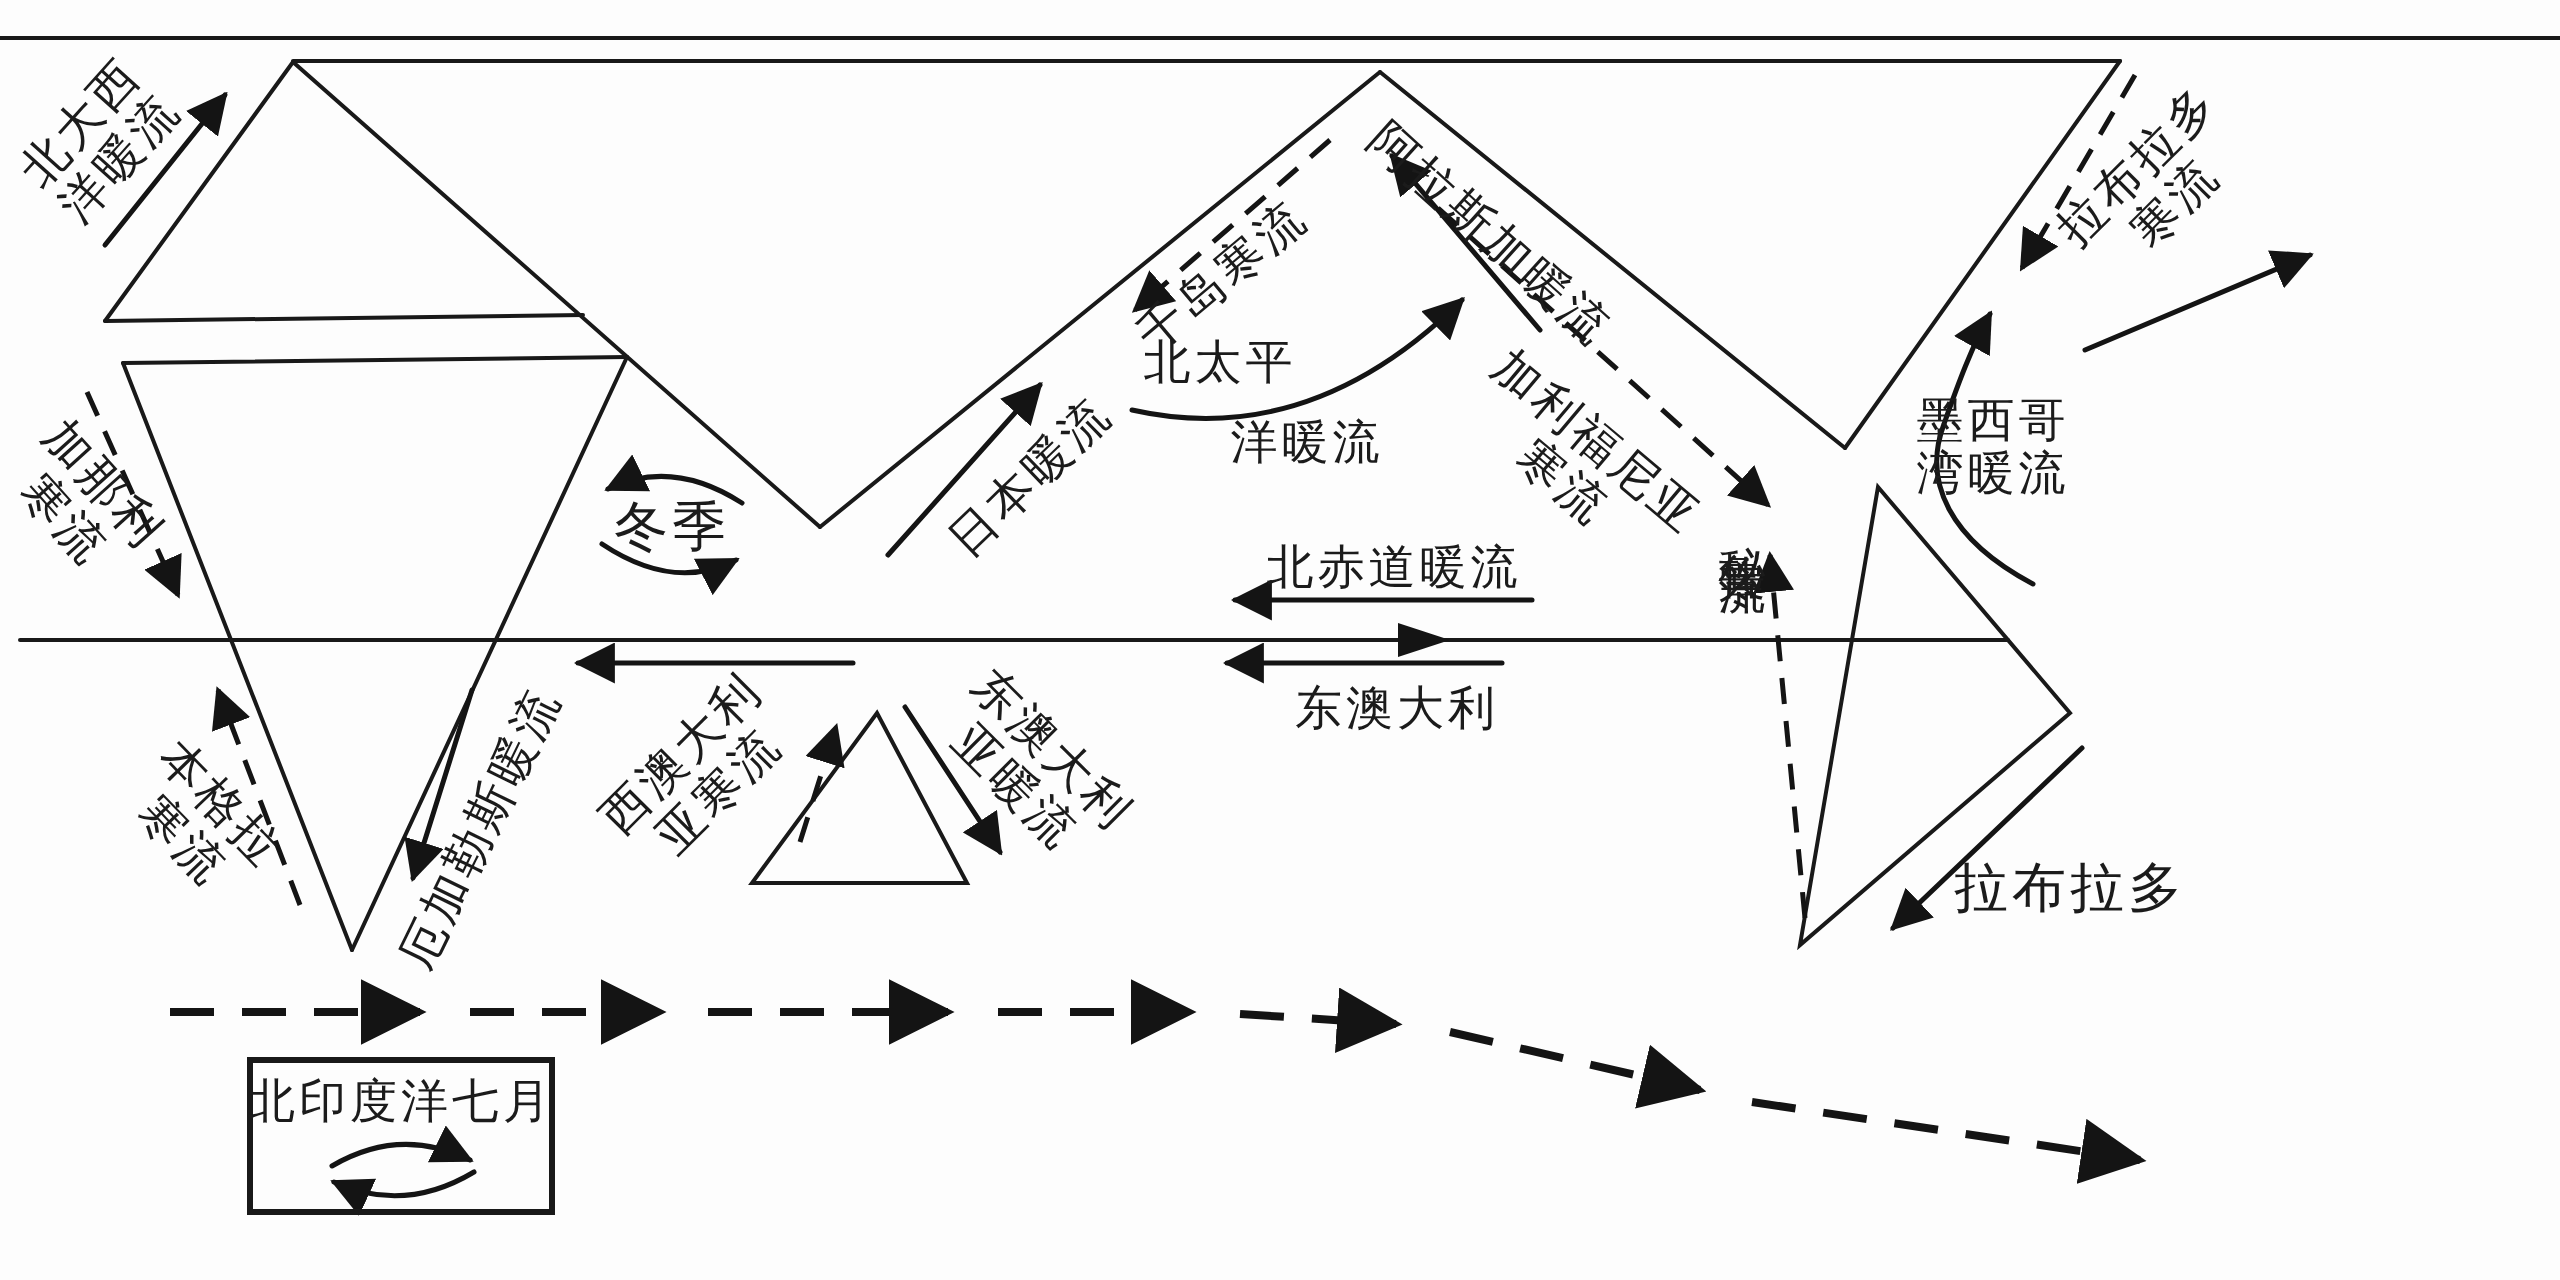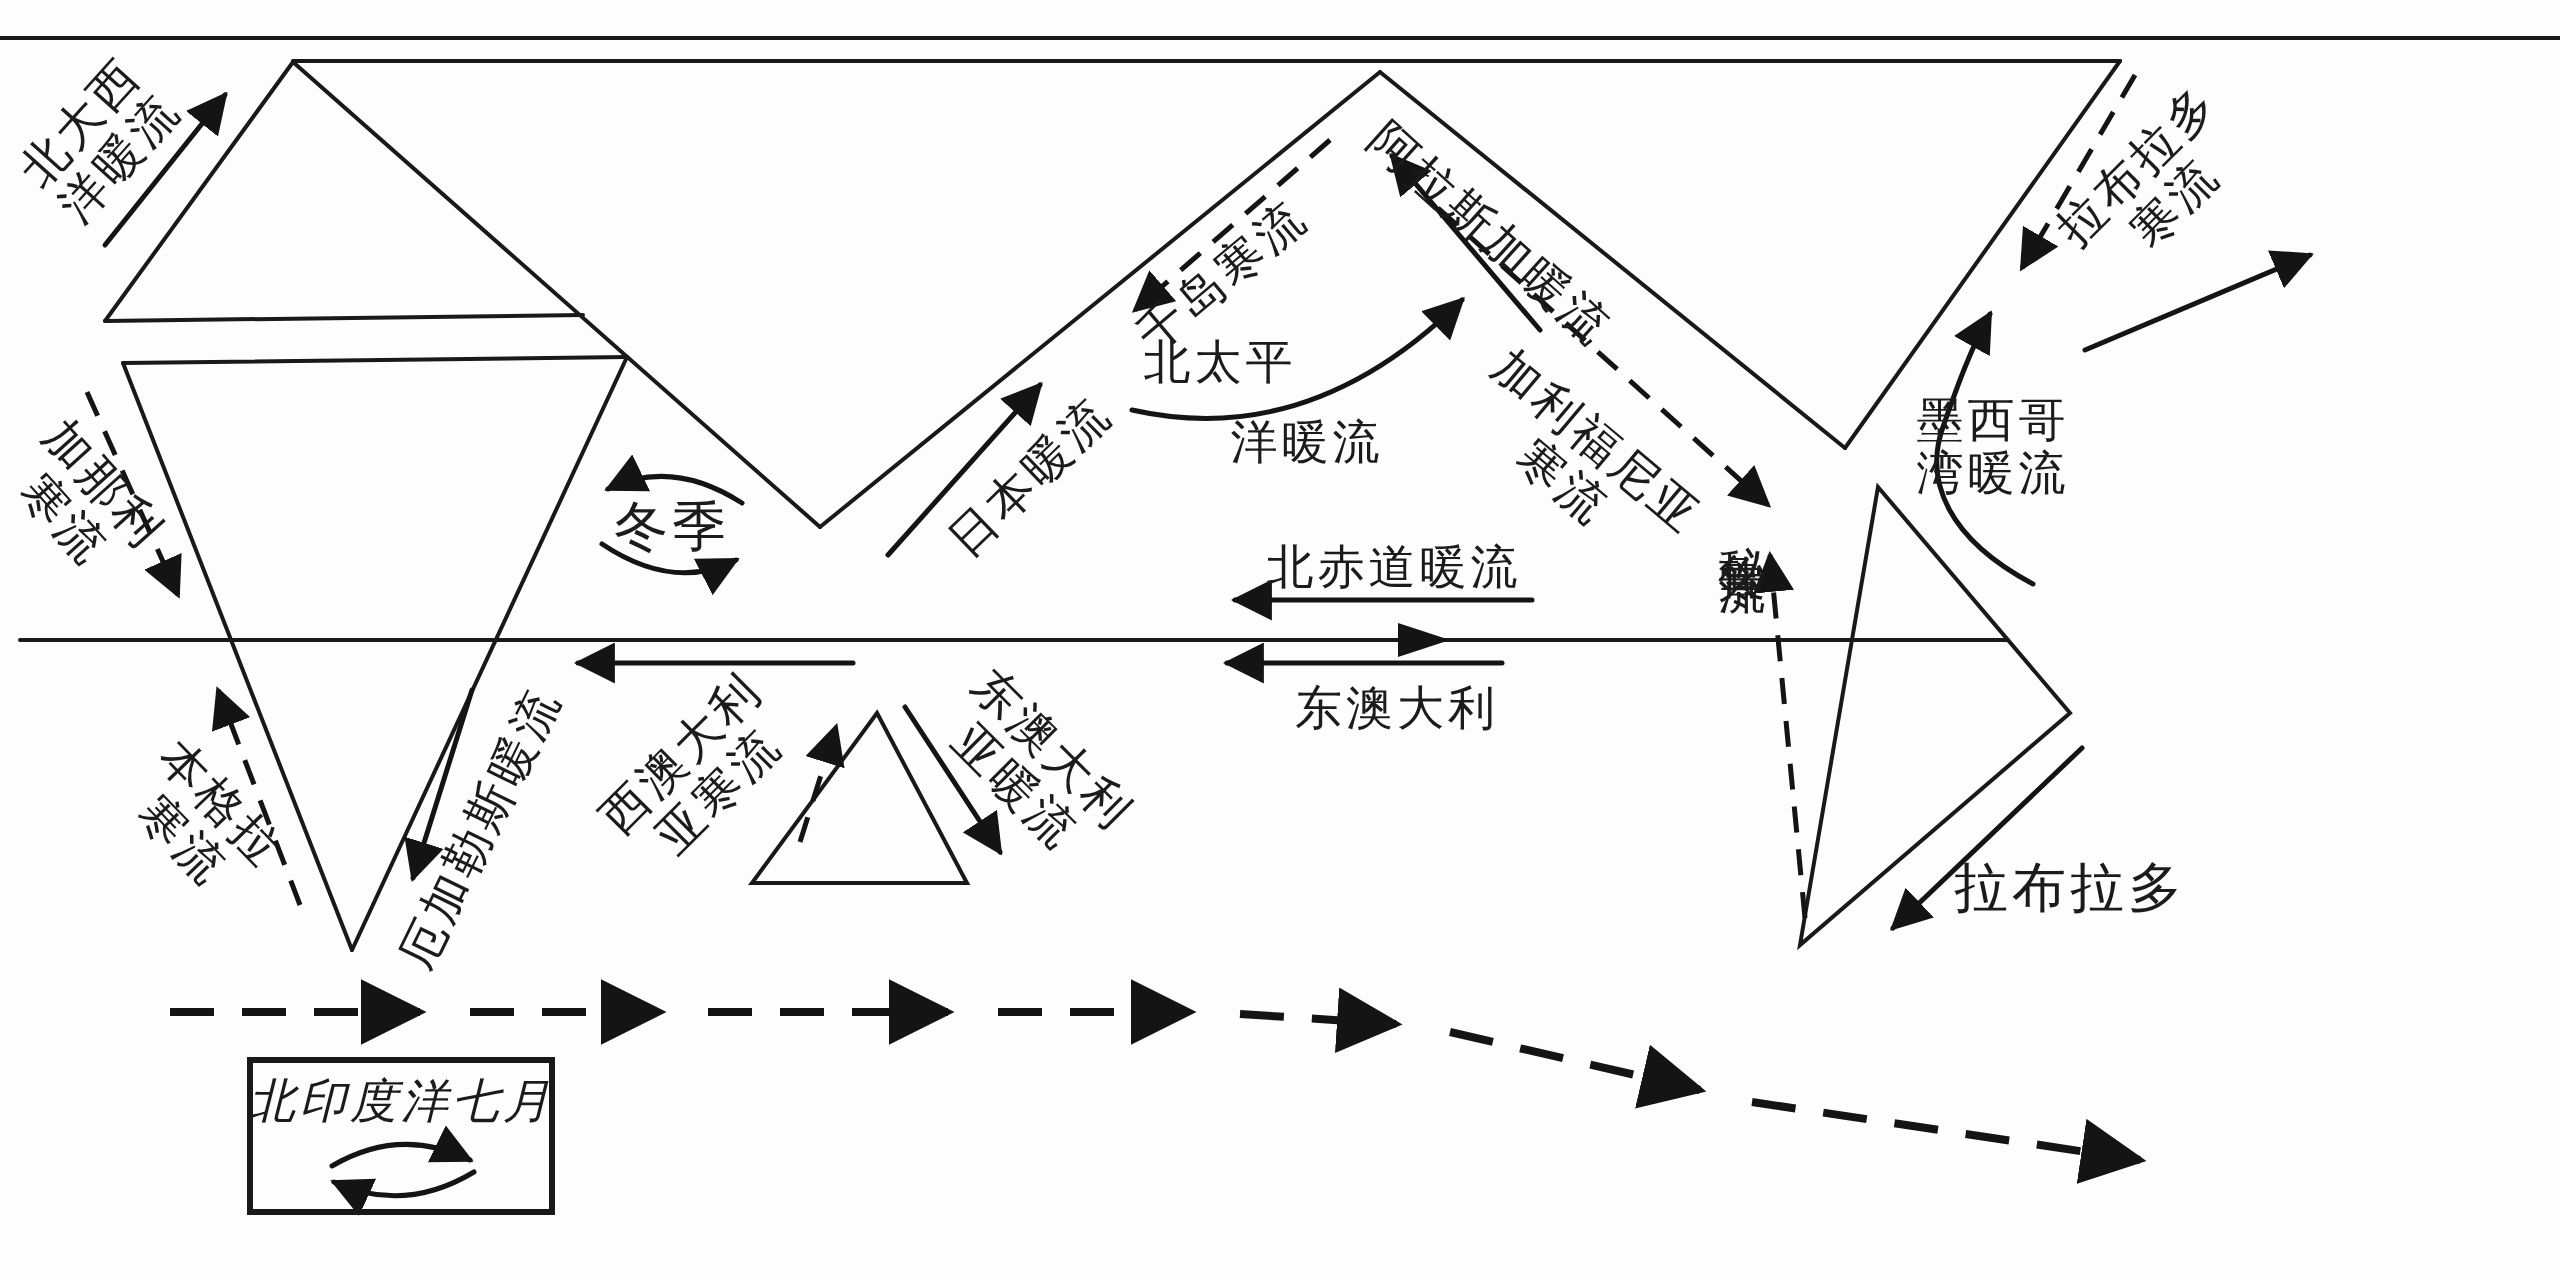--- a/index.html
+++ b/index.html
@@ -13,21 +13,21 @@
   .warm path{stroke:#141414;stroke-width:5;fill:none;stroke-linecap:round;}
   .cold path{stroke:#141414;stroke-width:5;fill:none;stroke-linecap:butt;stroke-dasharray:26 17;}
   .drift path{stroke:#141414;stroke-width:8;fill:none;stroke-linecap:butt;stroke-dasharray:44 28;}
   .label{position:absolute;transform:translate(-50%,-50%) rotate(var(--rot,0deg));
          font-size:47px;line-height:1.12;letter-spacing:4px;text-align:center;
          white-space:nowrap;display:flex;flex-direction:column;font-weight:500;}
   .label .ln{display:block;}
   .big{font-size:54px;font-family:Liberation Serif, serif;}
   .vertical{writing-mode:vertical-rl;letter-spacing:6px;}
   .july-box{position:absolute;left:247px;top:1057px;width:308px;height:158px;
-            border:6px solid #191919;box-sizing:border-box;font-style:italic;}
+            border:6px solid #191919;box-sizing:border-box;}
   .july-box .label{left:50%;top:38px;transform:translate(-50%,-50%);}
 </style>
 </head>
 <body>
 
 <div class="stage">
 
   <svg class="art" viewBox="0 0 2560 1280">
     <defs>
       <marker id="ah" viewBox="0 0 10 10" refX="9" refY="5" markerWidth="8.2" markerHeight="8.2" orient="auto-start-reverse" markerUnits="strokeWidth">

